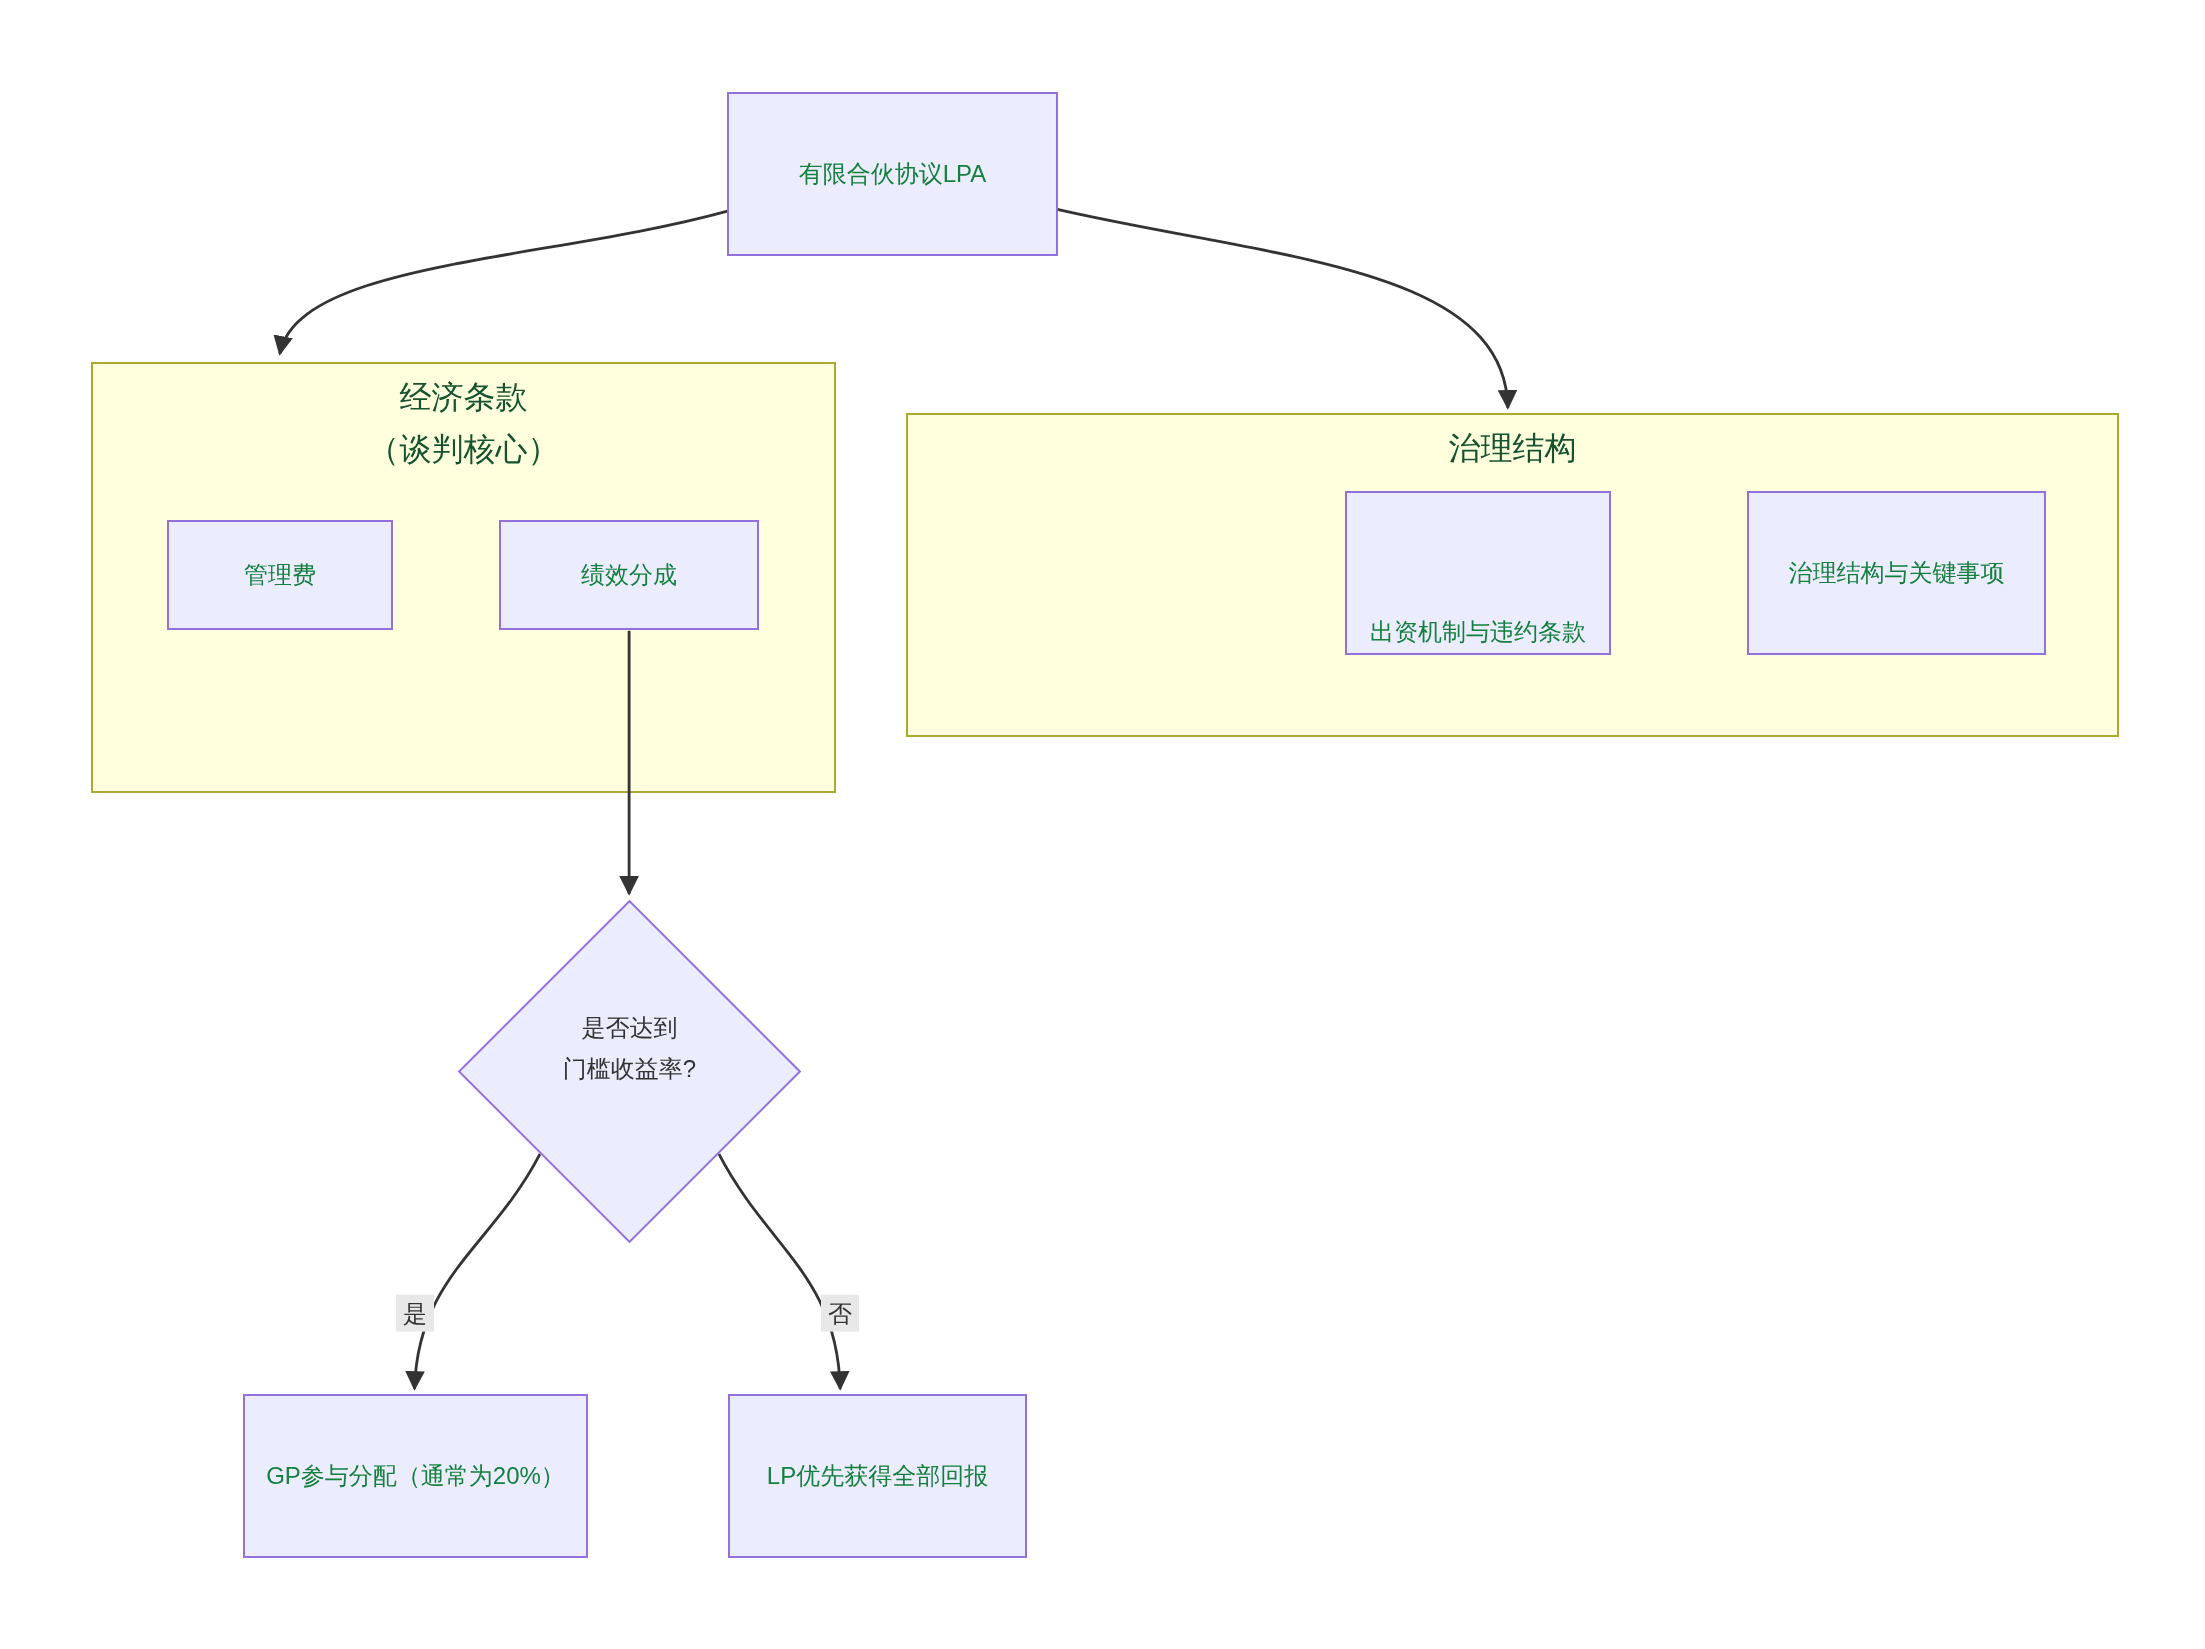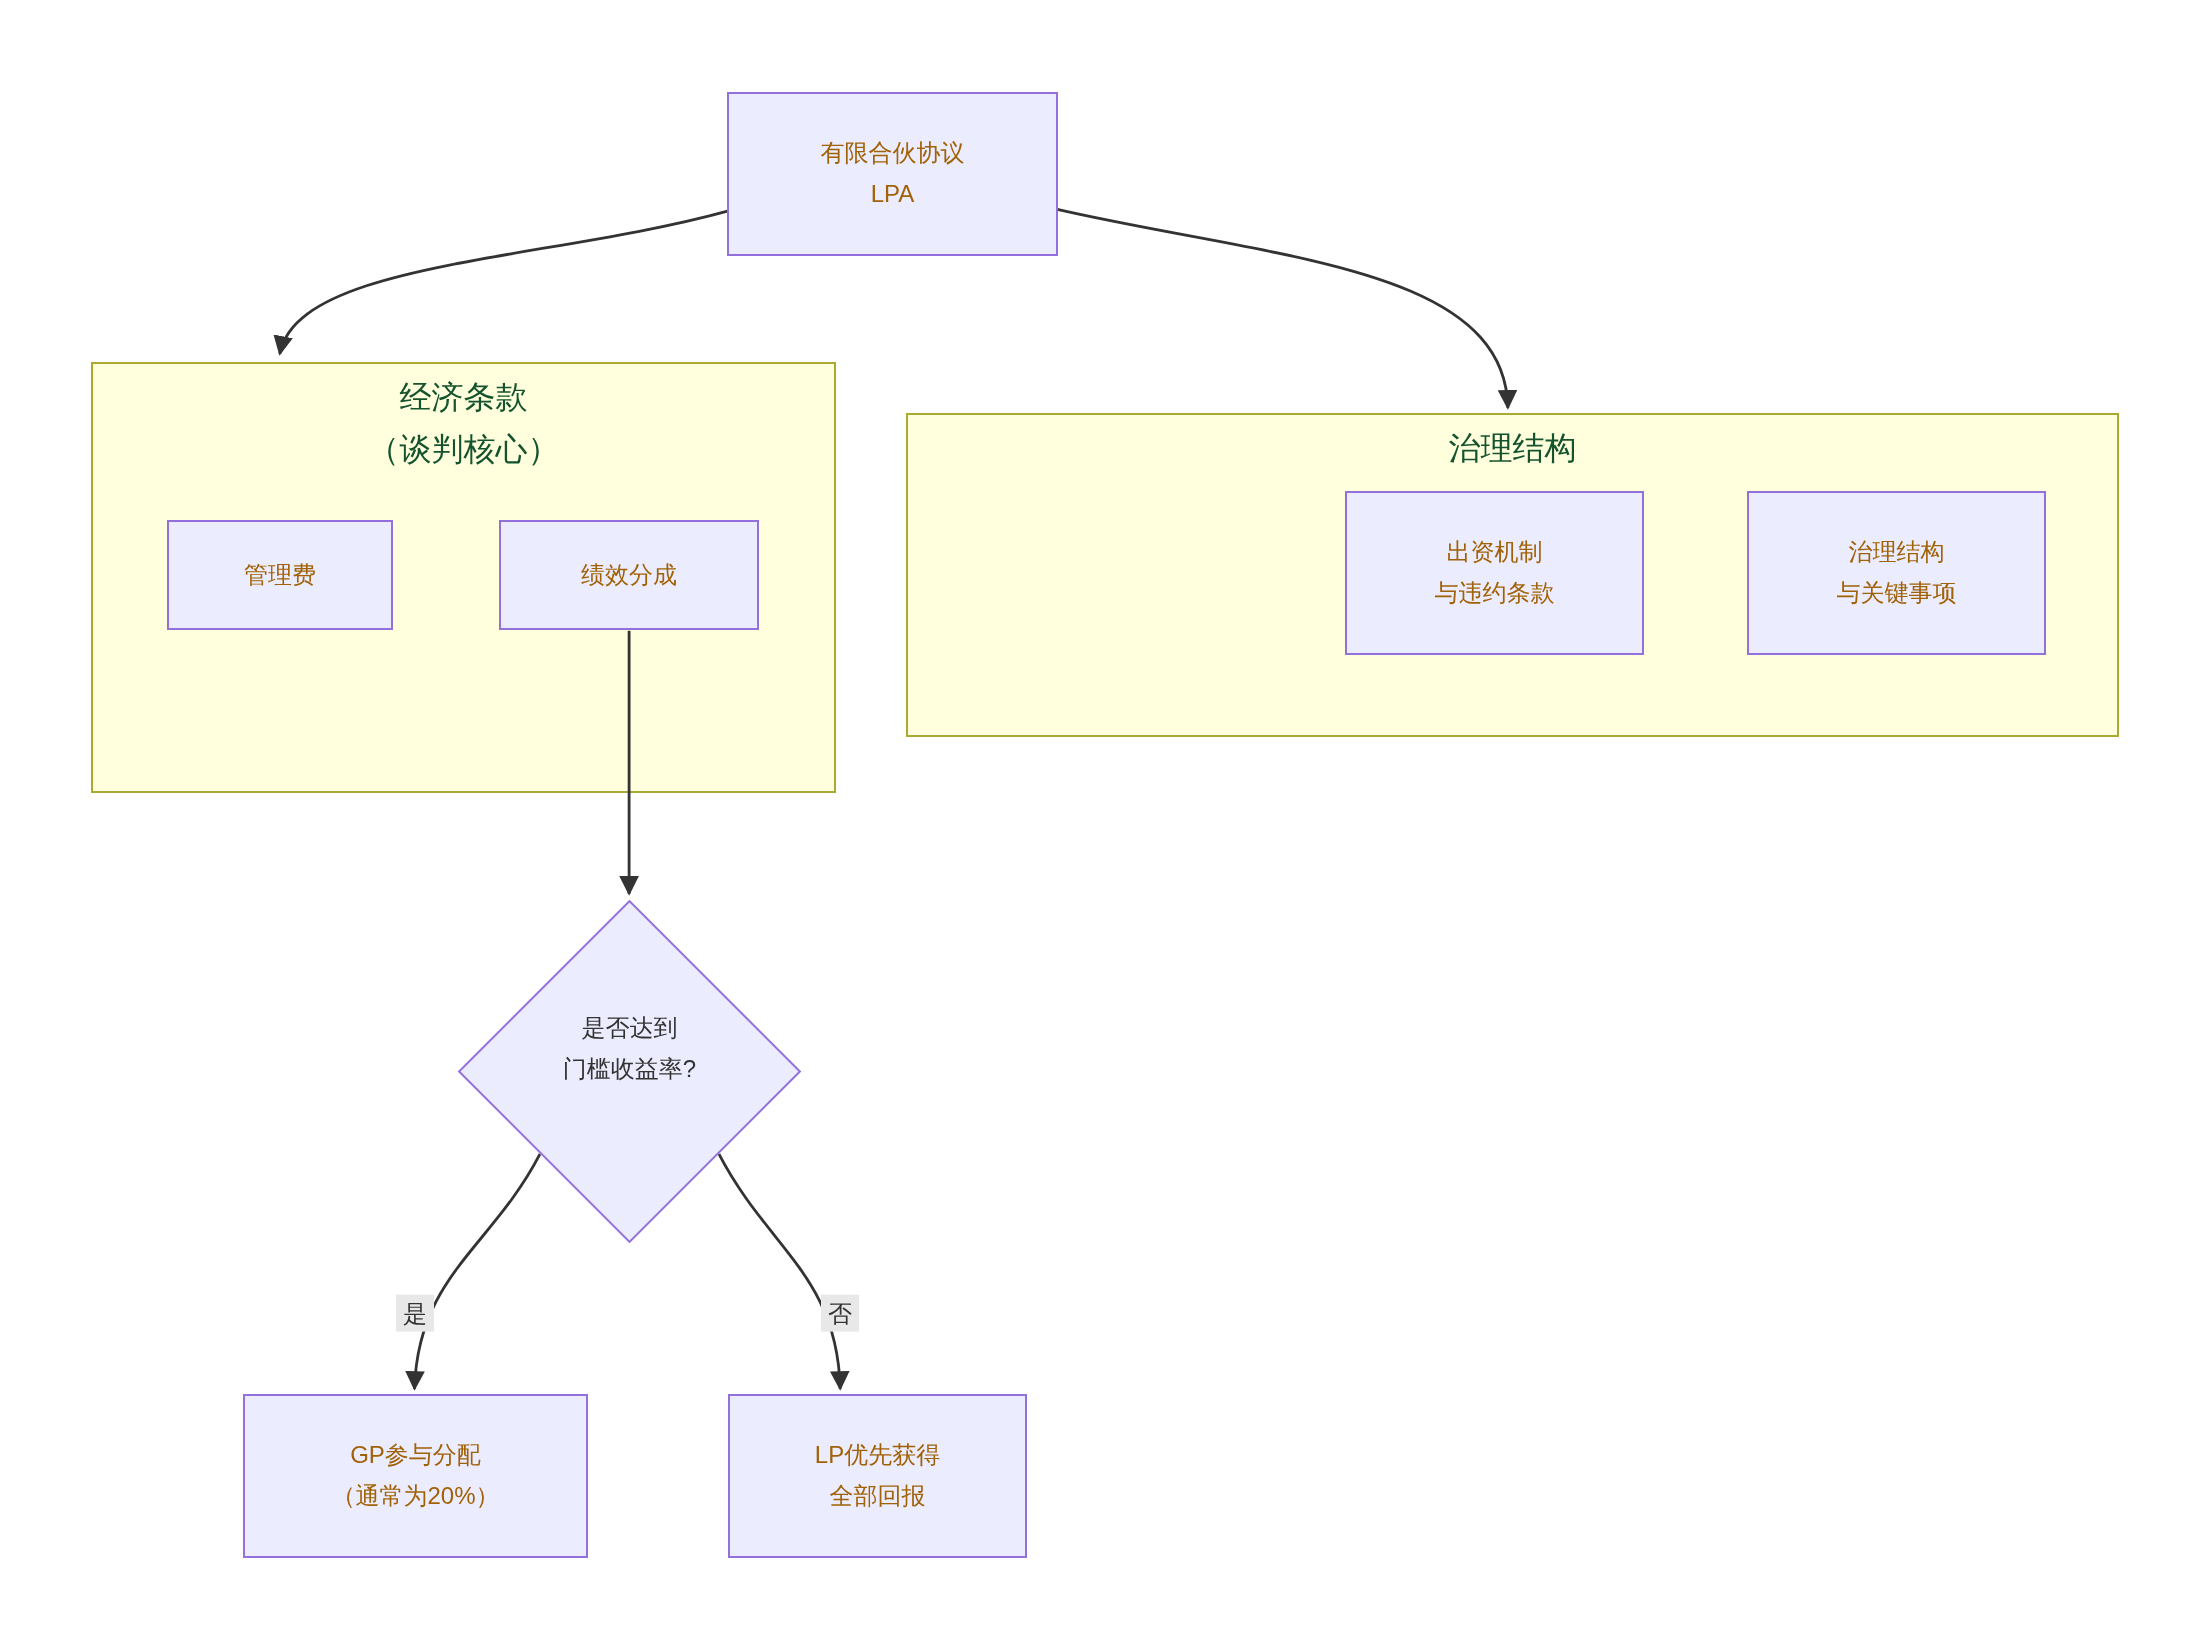--- a/index.html
+++ b/index.html
@@ -35,27 +35,26 @@
     left: 0; top: 0;
     width: 2205px; height: 1650px;
     z-index: 3;
   }
   .node {
     position: absolute;
     background: #ECECFF;
     border: 2.8px solid #9370DB;
     box-sizing: border-box;
     display: flex;
-    flex-direction: column;
     align-items: center;
     justify-content: center;
     text-align: center;
     font-size: 24px;
     line-height: 1.7;
-    color: #a16207;
+    color: #15803d;
     z-index: 4;
   }
   .diamond-shape {
     position: absolute;
     left: 508px;
     top: 950px;
     width: 243px;
     height: 243px;
     background: #ECECFF;
     border: 2.1px solid #9370DB;
@@ -86,21 +85,21 @@
   }
   .lbl-yes { left: 415px; top: 1313px; }
   .lbl-no  { left: 840px; top: 1313px; }
 
   #node-lpa      { left: 727px; top: 92px;  width: 331px; height: 164px; }
   #sg-econ       { left: 91px;  top: 362px;  width: 745px; height: 431px; }
   #node-mgmt     { left: 167px;  top: 520px;  width: 226px; height: 110px; }
   #node-carry    { left: 499px;  top: 520px;  width: 260px; height: 110px; }
   #sg-found      { left: 906px; top: 413px;  width: 1213px; height: 324px; }
   #node-basic    { left: 981px; top: 491px;  width: 261px; height: 164px; }
-  #node-capital  { left: 1345px; top: 491px;  width: 299px; height: 164px; }
+  #node-capital  { left: 1345px; top: 491px;  width: 266px; height: 164px; align-items: flex-end; }
   #node-gov      { left: 1747px; top: 491px;  width: 299px; height: 164px; }
   #node-gp       { left: 243px;  top: 1394px; width: 345px; height: 164px; }
   #node-lp       { left: 728px;  top: 1394px; width: 299px; height: 164px; }
 </style>
 </head>
 <body>
 
 <div class="canvas">
 
   <div class="subgraph" id="sg-econ">

